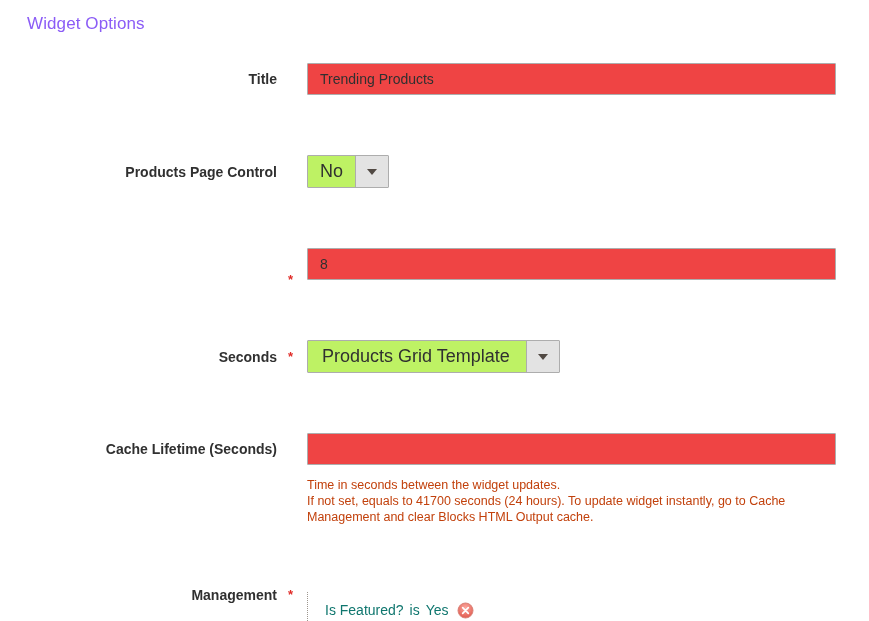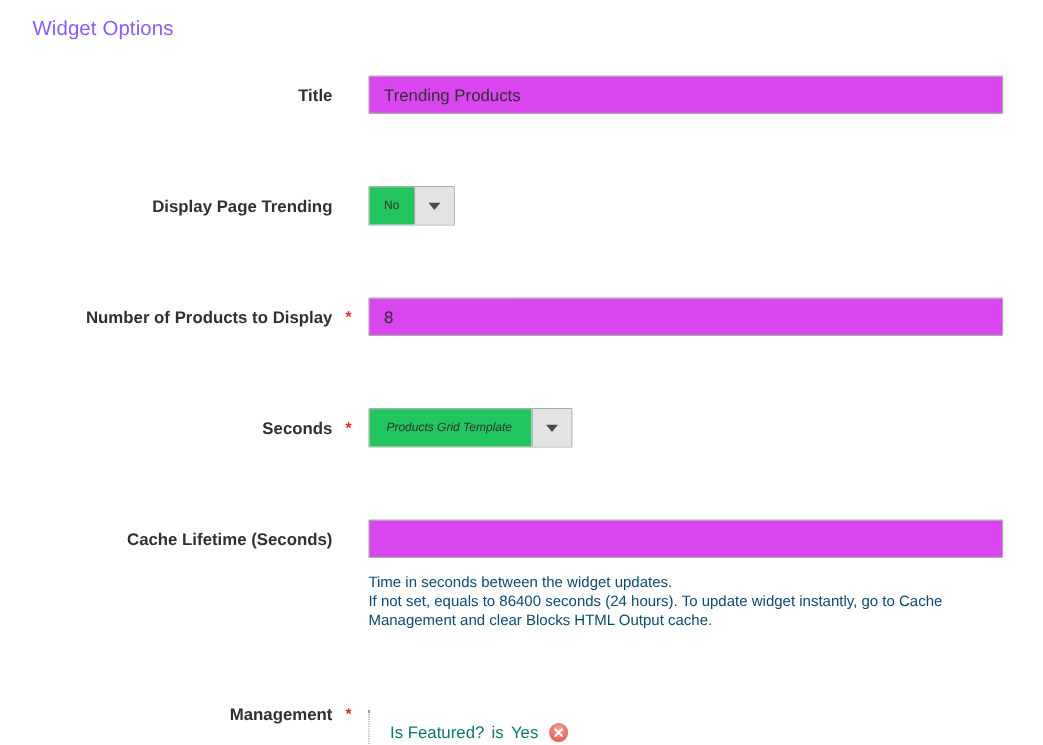--- a/index.html
+++ b/index.html
@@ -48,62 +48,62 @@
   .control-cell { margin-left: 30px; flex: 0 0 auto; }
   .text-input {
     width: 529px;
     height: 32px;
     border: 1px solid #adadad;
     border-radius: 1px;
     padding: 0 12px;
     font-family: "Liberation Sans", "DejaVu Sans", sans-serif;
     font-size: 14px;
     color: #303030;
-    background: #d946ef;
+    background: #ef4444;
     outline: none;
   }
   .select {
     display: inline-flex;
     height: 33px;
     border: 1px solid #adadad;
     border-radius: 1px;
     background: #ffffff;
     cursor: pointer;
   }
   .select-value {
     display: flex;
     align-items: center;
     padding: 0 12px;
-    font-size: 10px;
-    color: #303030;
-    background: #22c55e;
+    font-size: 18px;
+    color: #303030;
+    background: #bef264;
     white-space: nowrap;
   }
-  .select.wide .select-value { padding: 0 16px 0 14px; font-style: italic; }
+  .select.wide .select-value { padding: 0 16px 0 14px; }
   .select-arrow-btn {
     width: 33px;
     background: #e3e3e3;
     border-left: 1px solid #adadad;
     display: flex;
     align-items: center;
     justify-content: center;
   }
   .caret {
     display: block;
     width: 0; height: 0;
     border-left: 5px solid transparent;
     border-right: 5px solid transparent;
     border-top: 6px solid #514943;
   }
   .note {
     width: 505px;
     margin-top: 12px;
     font-size: 12.5px;
     line-height: 16px;
-    color: #0c4a6e;
+    color: #c2410c;
   }
   .note p { margin: 0; }
   
   .cond-header {
     font-size: 14px;
     color: #303030;
     line-height: 20px;
     white-space: nowrap;
   }
   .cond-header .agg { margin: 0 3px; cursor: pointer; }
@@ -140,35 +140,34 @@
       <div class="label-cell">
         <span>Title</span>
       </div>
       <div class="control-cell">
         <input class="text-input" type="text" value="Trending Products" style="">
       </div>
     </div>
 
     <div class="row">
       <div class="label-cell">
-        <span>Display Page Trending</span>
+        <span>Products Page Control</span>
       </div>
       <div class="control-cell">
         <div class="select">
           <span class="select-value">No</span>
           <span class="select-arrow-btn">
               <i class="caret"></i>
             </span>
         </div>
       </div>
     </div>
 
     <div class="row">
       <div class="label-cell">
-        <span>Number of Products to Display</span>
         <span class="req">*</span>
       </div>
       <div class="control-cell">
         <input class="text-input" type="text" value="8" style="">
       </div>
     </div>
 
     <div class="row">
       <div class="label-cell">
         <span>Seconds</span>
@@ -185,21 +184,21 @@
     </div>
 
     <div class="row align-top">
       <div class="label-cell" style="line-height:32px;">
         <span>Cache Lifetime (Seconds)</span>
       </div>
       <div class="control-cell">
         <input class="text-input" type="text" value="" style="">
         <div class="note">
           <p>Time in seconds between the widget updates.</p>
-          <p>If not set, equals to 86400 seconds (24 hours). To update widget instantly, go to Cache Management and clear Blocks HTML Output cache.</p>
+          <p>If not set, equals to 41700 seconds (24 hours). To update widget instantly, go to Cache Management and clear Blocks HTML Output cache.</p>
         </div>
       </div>
     </div>
 
     <div class="row align-top" style="margin-bottom:0;">
       <div class="label-cell">
         <span>Management</span>
         <span class="req">*</span>
       </div>
       <div class="control-cell">

